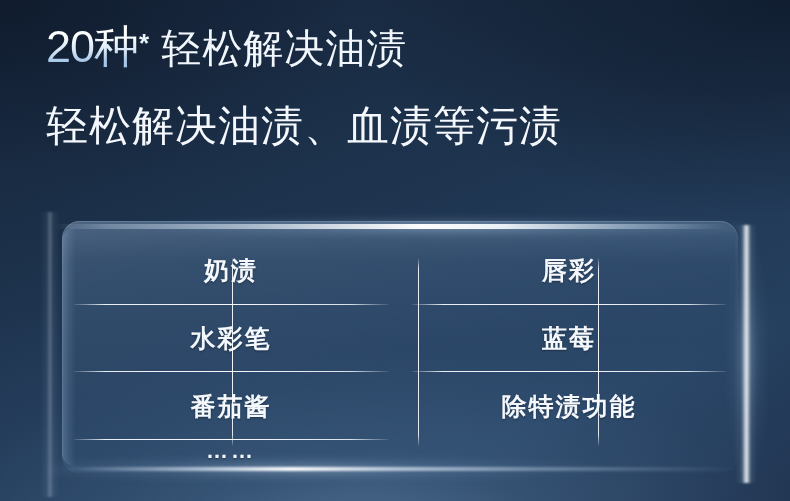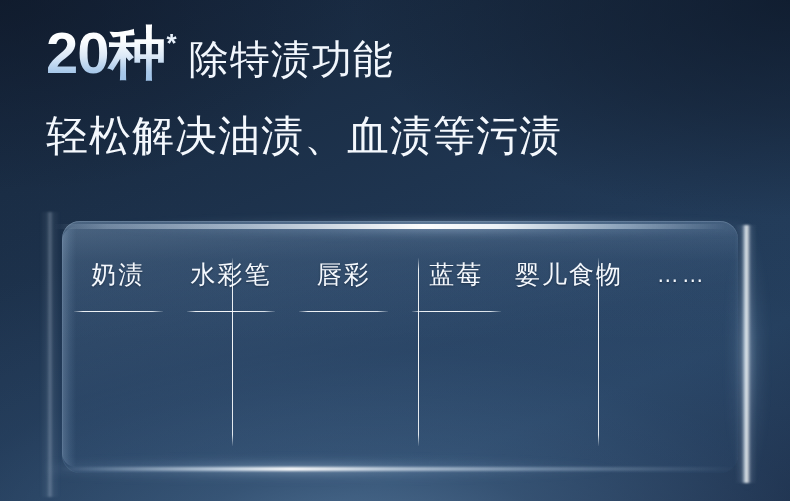--- a/index.html
+++ b/index.html
@@ -149,22 +149,22 @@
     top: 24px;
     width: 700px;
   }
   .line1 {
     display: flex;
     align-items: baseline;
     height: 78px;
   }
   .big-num {
     position: relative;
-    font-size: 58px;
-    font-weight: 700;
+    font-size: 45px;
+    font-weight: 400;
     line-height: 1;
     letter-spacing: -1px;
     background: linear-gradient(to bottom,
         #ffffff 0%,
         #fcfeff 28%,
         #dce9f7 55%,
         #a9c9ea 82%,
         #9dc2e8 100%);
     -webkit-background-clip: text;
     background-clip: text;
@@ -183,21 +183,20 @@
   }
   .sub-title {
     font-size: 40px;
     font-weight: 400;
     color: #f2f7fd;
     line-height: 1;
     margin-left: 12px;
     letter-spacing: 1px;
   }
   .line2 {
-    margin-top: 10px;
     font-size: 42px;
     font-weight: 400;
     color: #f4f8fd;
     line-height: 1.12;
     letter-spacing: 1px;
     white-space: nowrap;
   }
 
   
   .card {
@@ -303,22 +302,23 @@
   }
 
   
   .grid {
     position: absolute;
     left: 62px;
     top: 237px;
     width: 676px;
     height: 225px;
     display: grid;
-    grid-template-columns: repeat(6, 1fr);
+    grid-template-columns: repeat(2, 1fr);
     grid-template-rows: repeat(3, 1fr);
+    font-weight: bold;
   }
   .cell {
     display: flex;
     align-items: center;
     justify-content: center;
     position: relative;
   }
   .cell-label {
     font-size: 25px;
     color: #f4f8fd;
@@ -371,21 +371,21 @@
 
   <div class="bg-base"></div>
   <div class="bg-glow"></div>
   <div class="bg-dark-tr"></div>
   <div class="bg-dark-tl"></div>
 
   <div class="headline">
     <div class="line1">
       <span class="big-num">20种</span>
       <span class="asterisk">*</span>
-      <span class="sub-title">除特渍功能</span>
+      <span class="sub-title">轻松解决油渍</span>
     </div>
     <div class="line2">轻松解决油渍、血渍等污渍</div>
   </div>
 
   <div class="card">
     <div class="card-inner-sheen"></div>
     <div class="card-left-edge"></div>
   </div>
 
   <div class="left-streak"></div>
@@ -393,32 +393,35 @@
   <div class="right-streak"></div>
 
   <div class="glow-top-halo"></div>
   <div class="glow-top"></div>
 
   <div class="grid">
     <div class="cell hsep">
         <span class="cell-label">奶渍</span>
       </div>
     <div class="cell hsep">
+        <span class="cell-label">唇彩</span>
+      </div>
+    <div class="cell hsep">
         <span class="cell-label">水彩笔</span>
-      </div>
-    <div class="cell hsep">
-        <span class="cell-label">唇彩</span>
       </div>
 
     <div class="cell hsep">
         <span class="cell-label">蓝莓</span>
       </div>
+    <div class="cell hsep">
+        <span class="cell-label">番茄酱</span>
+      </div>
 
     <div class="cell">
-        <span class="cell-label">婴儿食物</span>
+        <span class="cell-label">除特渍功能</span>
       </div>
     <div class="cell">
         <span class="cell-label dots">……</span>
       </div>
   </div>
 
   <div class="vdiv v1"></div>
   <div class="vdiv v2"></div>
   <div class="vdiv v3"></div>
 

